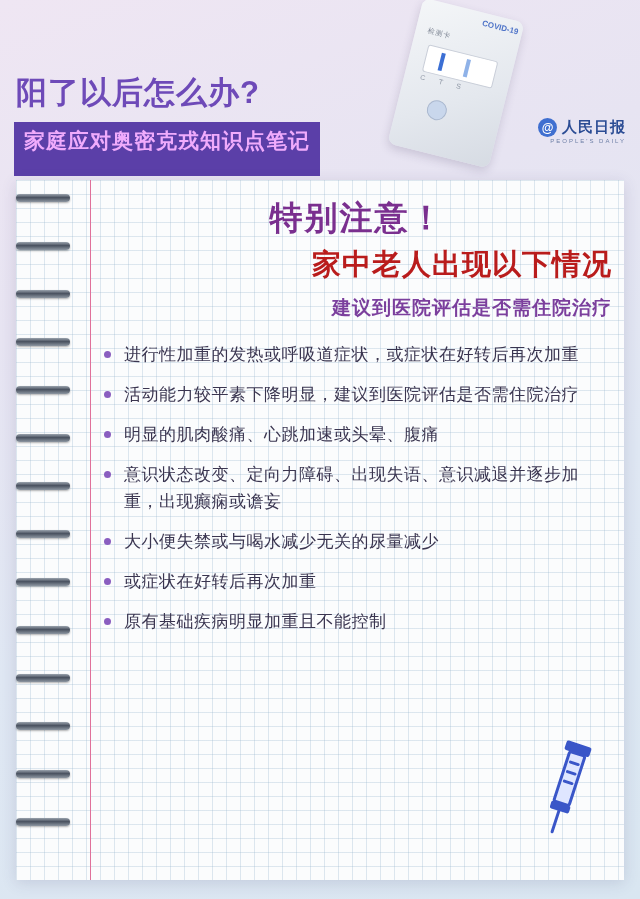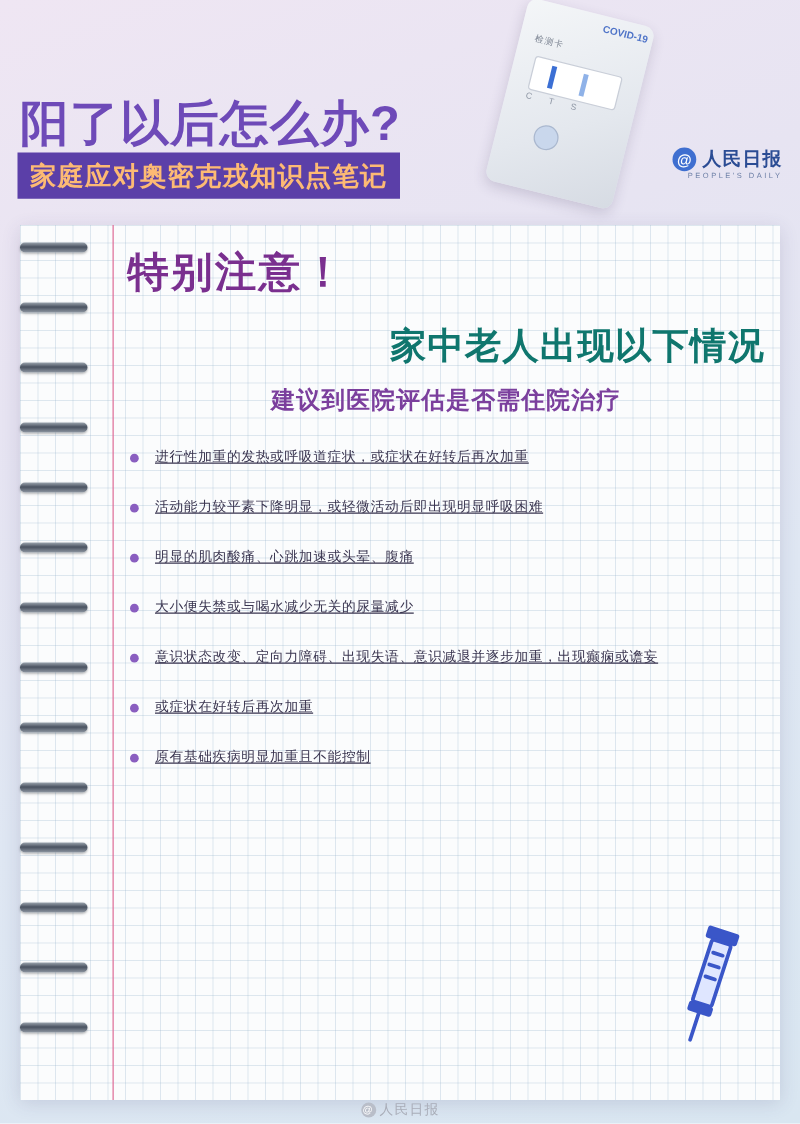--- a/index.html
+++ b/index.html
@@ -24,35 +24,35 @@
   .header {
     position: absolute;
     left: 0; top: 0;
     width: 640px;
     height: 176px;
   }
   .title-main {
     position: absolute;
     left: 16px;
     top: 72px;
-    font-size: 39px;
+    font-size: 31px;
     font-weight: bold;
     color: #6e4ab8;
     letter-spacing: 1px;
     white-space: nowrap;
   }
   .title-sub {
     position: absolute;
     left: 14px;
     top: 122px;
     background: #5b3fa8;
-    color: #fdba74;
+    color: #f0abfc;
     font-size: 21px;
     font-weight: bold;
-    padding: 5px 10px 4px 10px;
+    padding: 5px 10px 21px 10px;
     letter-spacing: 1px;
     white-space: nowrap;
   }
   
   .kit {
     position: absolute;
     right: 132px;
     top: 8px;
     width: 104px;
     height: 150px;
@@ -198,57 +198,56 @@
     box-shadow: 0 1px 2px rgba(0,0,0,0.3);
   }
   
   .content {
     position: absolute;
     left: 86px;
     top: 10px;
     width: 510px;
   }
   .head-1 {
-    text-align: left;
+    text-align: center;
     font-size: 33px;
     font-weight: bold;
     color: #7a2f8f;
     letter-spacing: 2px;
     margin-top: 6px;
   }
   .head-2 {
     text-align: right;
     font-size: 29px;
     font-weight: bold;
-    color: #0f766e;
-    letter-spacing: 1px;
-    margin-top: 16px;
+    color: #b91c1c;
+    letter-spacing: 1px;
+    margin-top: 4px;
   }
   .head-3 {
-    text-align: center;
+    text-align: right;
     font-size: 19px;
     font-weight: bold;
     color: #7b3f9d;
     letter-spacing: 1px;
     margin-top: 10px;
   }
   .list {
     margin-top: 20px;
     padding: 0;
     list-style: none;
   }
   .list li {
     position: relative;
     padding-left: 22px;
     margin-bottom: 13px;
-    font-size: 11px;
+    font-size: 17px;
     line-height: 27px;
     color: #3a3550;
     letter-spacing: 0.5px;
-    text-decoration: underline;
   }
   .list li::before {
     content: "";
     position: absolute;
     left: 2px;
     top: 10px;
     width: 7px;
     height: 7px;
     border-radius: 50%;
     background: #8a5ec0;
@@ -333,38 +332,35 @@
       <div class="ring" style="top:638px"></div>
     </div>
 
     <div class="content">
       <div class="head-1">特别注意！</div>
       <div class="head-2">家中老人出现以下情况</div>
       <div class="head-3">建议到医院评估是否需住院治疗</div>
 
       <ul class="list">
         <li>进行性加重的发热或呼吸道症状，或症状在好转后再次加重</li>
-        <li>活动能力较平素下降明显，或轻微活动后即出现明显呼吸困难</li>
+        <li>活动能力较平素下降明显，建议到医院评估是否需住院治疗</li>
         <li>明显的肌肉酸痛、心跳加速或头晕、腹痛</li>
+        <li>意识状态改变、定向力障碍、出现失语、意识减退并逐步加重，出现癫痫或谵妄</li>
         <li>大小便失禁或与喝水减少无关的尿量减少</li>
-        <li>意识状态改变、定向力障碍、出现失语、意识减退并逐步加重，出现癫痫或谵妄</li>
         <li>或症状在好转后再次加重</li>
         <li>原有基础疾病明显加重且不能控制</li>
       </ul>
     </div>
 
     <svg class="syringe" viewBox="0 0 80 110">
       <g stroke="#3a56c8" stroke-width="3" fill="none" stroke-linecap="round">
         <rect x="26" y="8" width="26" height="10" rx="2" fill="#3a56c8" stroke="none"></rect>
         <rect x="32" y="18" width="16" height="52" rx="2" fill="#dfe6ff"></rect>
         <line x1="36" y1="28" x2="44" y2="28"></line>
         <line x1="36" y1="38" x2="44" y2="38"></line>
         <line x1="36" y1="48" x2="44" y2="48"></line>
         <rect x="30" y="70" width="20" height="8" rx="2" fill="#3a56c8" stroke="none"></rect>
         <line x1="40" y1="78" x2="40" y2="100"></line>
       </g>
     </svg>
   </div>
 
-  <div class="footer-watermark">
-    <span class="wm-circle">@</span><span>人民日报</span>
-  </div>
 </div>
 
 </body></html>

